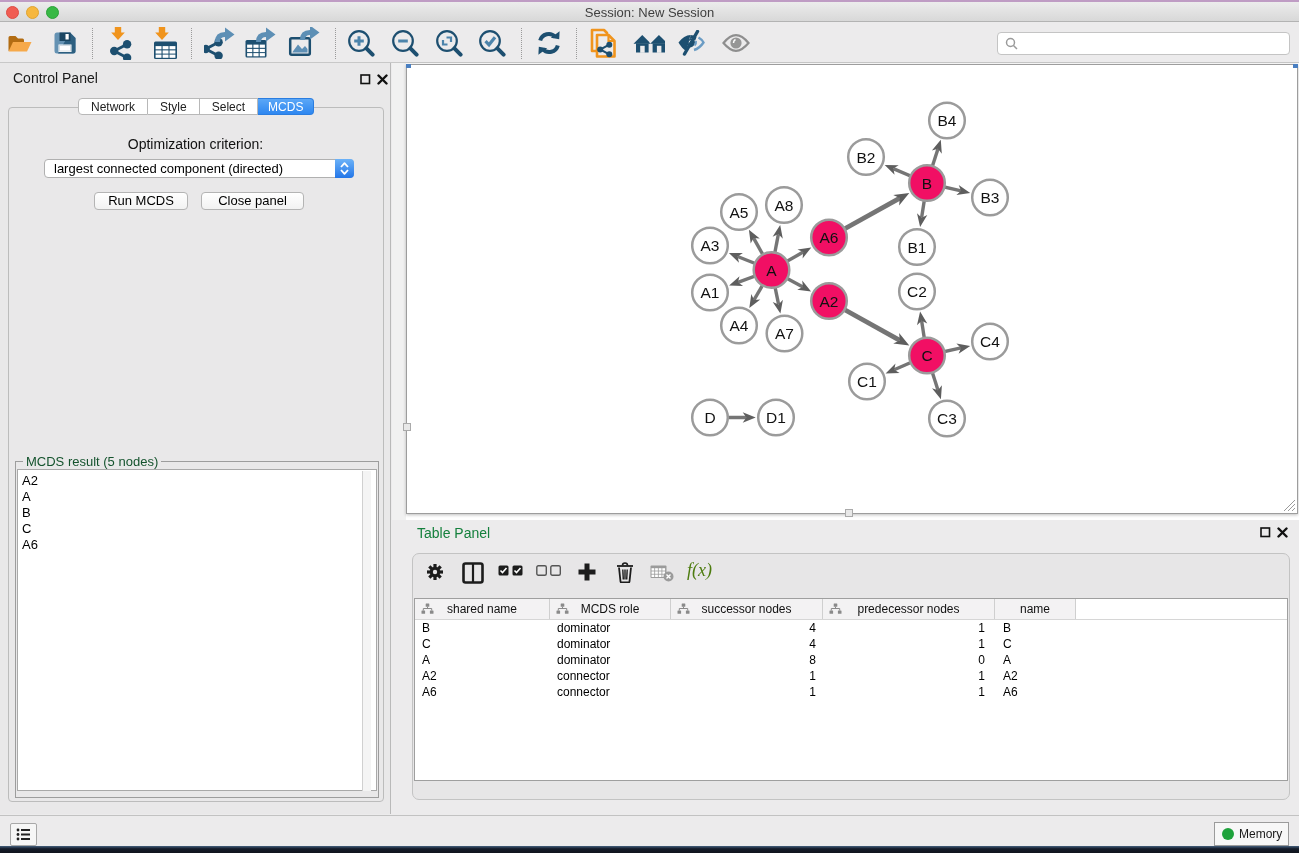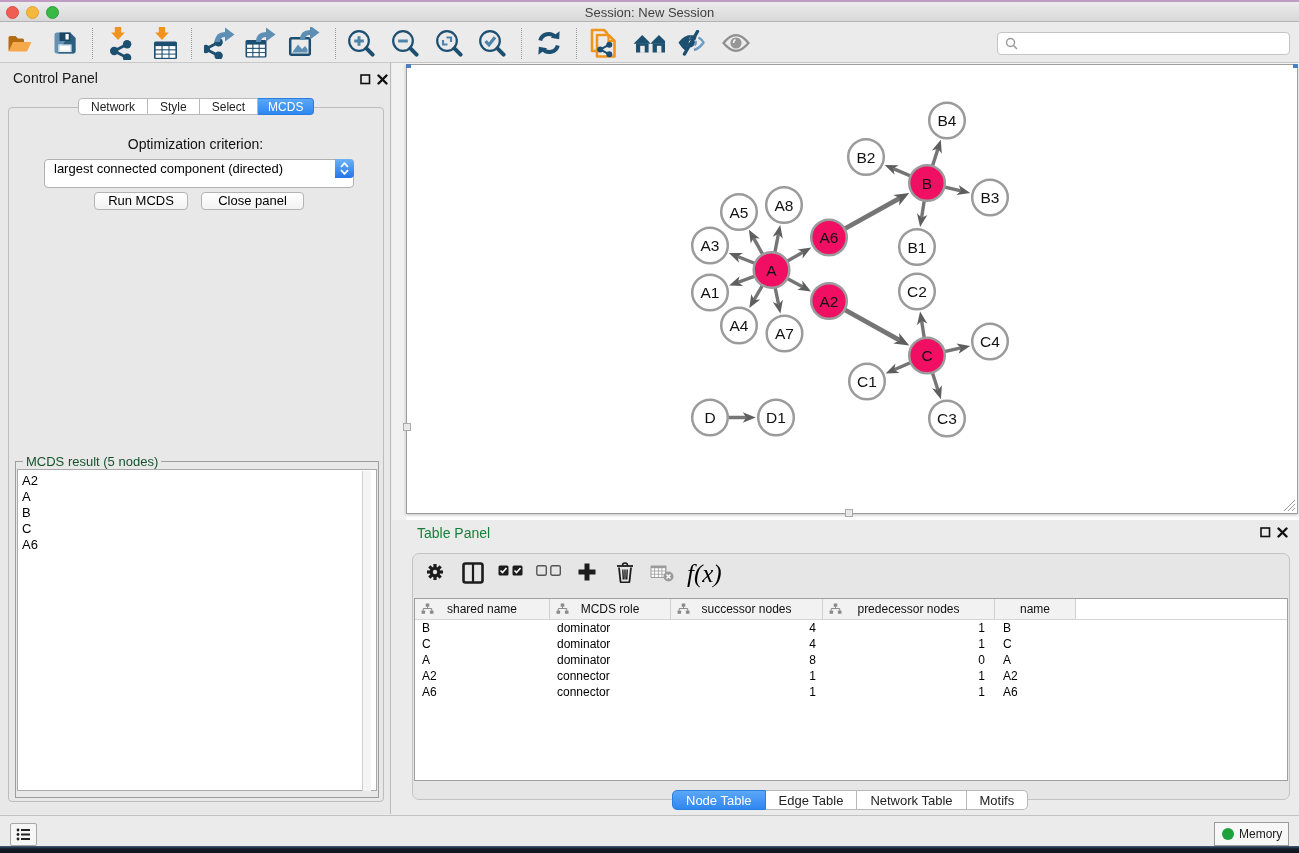--- a/index.html
+++ b/index.html
@@ -228,21 +228,21 @@
       <path d="M1.5 1.5 L9.5 9.5 M9.5 1.5 L1.5 9.5" stroke="#111" stroke-width="2.4" stroke-linecap="round"></path>
     </svg>
   <div id="cpcontent"></div>
   <div class="tabrow" style="left:78px; top:35px;">
     <div class="tab first">Network</div>
       <div class="tab">Style</div>
       <div class="tab">Select</div>
       <div class="tab sel last" style="padding:0 10px;">MCDS</div>
   </div>
   <div class="abs" style="left:0; top:73px; width:391px; text-align:center; font-size:14px; color:#111;">Optimization criterion:</div>
-  <div class="abs" id="dropdown" style="left:44px; top:96px; width:310px; height:29px; background:#fff; border:1px solid #b0b0b0; border-radius:4px;">
+  <div class="abs" id="dropdown" style="left:44px; top:96px; width:310px; height:19px; background:#fff; border:1px solid #b0b0b0; border-radius:4px;">
     <div style="font-size:13px; line-height:17px; padding-left:9px; color:#000;">largest connected component (directed)</div>
     <div style="position:absolute; right:-1px; top:-1px; width:19px; height:19px; border-radius:0 4px 4px 0; background:linear-gradient(#6cb2f8,#2376e8);">
       <svg width="19" height="19" viewBox="0 0 19 19">
           <path d="M6 8 L9.5 4.2 L13 8" fill="none" stroke="#fff" stroke-width="1.8" stroke-linejoin="round"></path>
           <path d="M6 11 L9.5 14.8 L13 11" fill="none" stroke="#fff" stroke-width="1.8" stroke-linejoin="round"></path>
         </svg>
     </div>
   </div>
   <div class="abs" style="left:94px; top:129px; width:94px; height:18px; background:linear-gradient(#ffffff,#f2f2f2); border:1px solid #b4b4b4; border-radius:4px; font-size:13px; text-align:center; line-height:16px; color:#000;">Run MCDS</div>
   <div class="abs" style="left:201px; top:129px; width:103px; height:18px; background:linear-gradient(#ffffff,#f2f2f2); border:1px solid #b4b4b4; border-radius:4px; font-size:13px; text-align:center; line-height:16px; color:#000;">Close panel</div>
@@ -424,21 +424,21 @@
           <rect x="5.1" y="7.4" width="2.8" height="2.4" fill="#fff"></rect>
           <rect x="8.7" y="7.4" width="2.8" height="2.4" fill="#fff"></rect>
           <rect x="12.3" y="7.4" width="2.8" height="2.4" fill="#fff"></rect>
           <rect x="1.5" y="10.6" width="2.8" height="2.4" fill="#fff"></rect>
           <rect x="5.1" y="10.6" width="2.8" height="2.4" fill="#fff"></rect>
           <rect x="8.7" y="10.6" width="2.8" height="2.4" fill="#fff"></rect>
           <rect x="12.3" y="10.6" width="2.8" height="2.4" fill="#fff"></rect>
           <circle cx="18.5" cy="12.5" r="5" fill="#9b9b9b"></circle>
           <path d="M16.5 10.5 L20.5 14.5 M20.5 10.5 L16.5 14.5" stroke="#fff" stroke-width="1.4"></path>
         </svg>
-<div class="abs" style="left:274px; top:6px; font-family:'Liberation Serif',serif; font-style:italic; font-size:25px; color:#000000;">f(x)</div>
+<div class="abs" style="left:274px; top:6px; font-family:'Liberation Serif',serif; font-style:italic; font-size:18px; color:#4d7c0f;">f(x)</div>
 </div>
     <div id="ttable">
       <div class="thead">
         <div class="th" style="width:135px;"><svg width="13" height="12" viewBox="0 0 13 12" style="position:absolute; left:6px; top:4px;">
               <g fill="#8a8a8a">
                 <rect x="4.7" y="0.5" width="3.6" height="3.2" rx="0.5"></rect>
                 <rect x="0.5" y="7.5" width="3.6" height="3.2" rx="0.5"></rect>
                 <rect x="8.9" y="7.5" width="3.6" height="3.2" rx="0.5"></rect>
                 <path d="M2.3 7.5 L2.3 5.5 L10.7 5.5 L10.7 7.5 M6.5 5.5 L6.5 3.7" fill="none" stroke="#8a8a8a" stroke-width="1"></path>
               </g>
@@ -499,26 +499,20 @@
         </div>
       <div class="trow">
           <div class="td" style="width:135px;">A6</div>
           <div class="td" style="width:121px;">connector</div>
           <div class="td" style="width:154px; text-align:right; padding-right:9px;">1</div>
           <div class="td" style="width:171px; text-align:right; padding-right:11px;">1</div>
           <div class="td" style="width:81px; padding-left:7px;">A6</div>
         </div>
     </div>
   </div>
-  <div class="btabs" style="left:280px; top:270px;">
-    <div class="btab first sel">Node Table</div>
-      <div class="btab">Edge Table</div>
-      <div class="btab">Network Table</div>
-      <div class="btab last">Motifs</div>
-  </div>
 </div>
 
 <div id="statusbar" class="abs">
   <div id="listbtn"><svg width="25" height="21" viewBox="0 0 25 21">
         <g fill="#222">
           <circle cx="7" cy="6" r="1.4"></circle>
           <rect x="10" y="5" width="9" height="2"></rect>
           <circle cx="7" cy="10.5" r="1.4"></circle>
           <rect x="10" y="9.5" width="9" height="2"></rect>
           <circle cx="7" cy="15" r="1.4"></circle>

